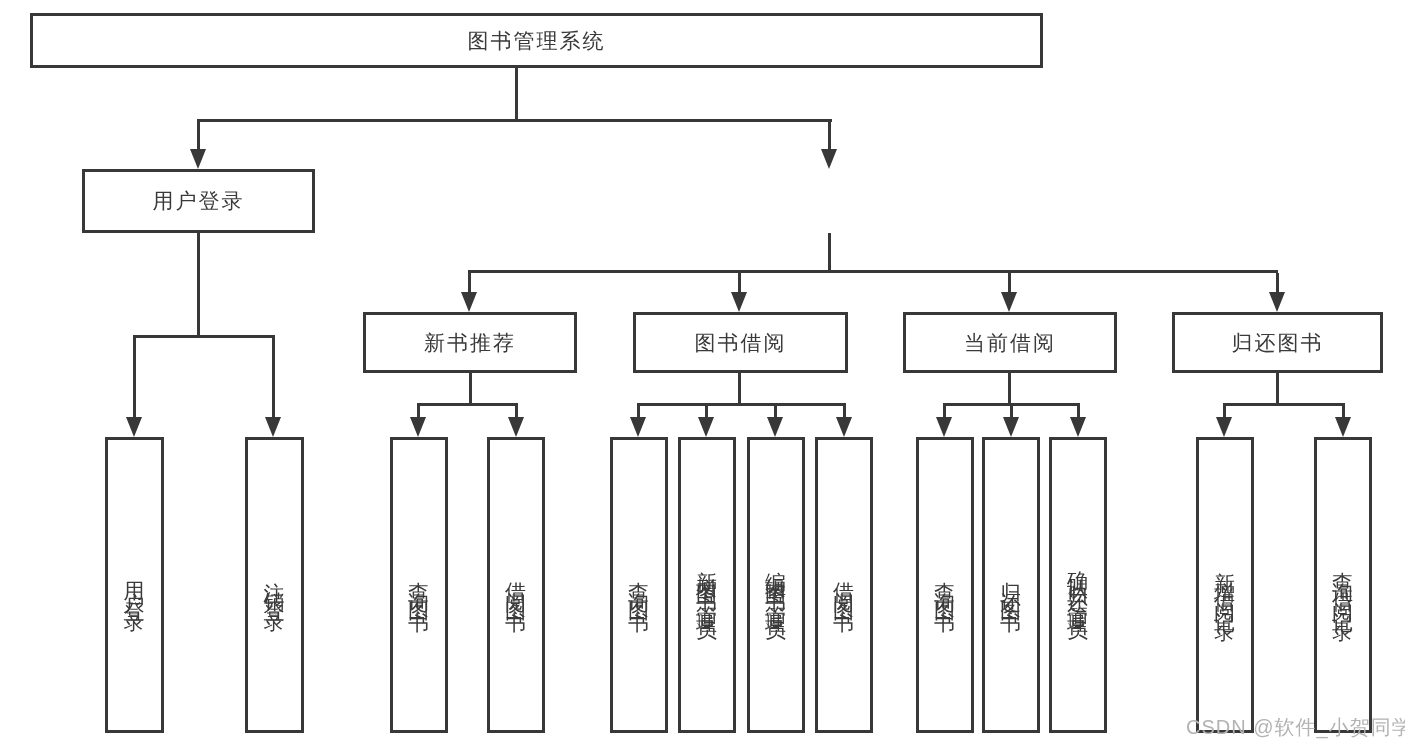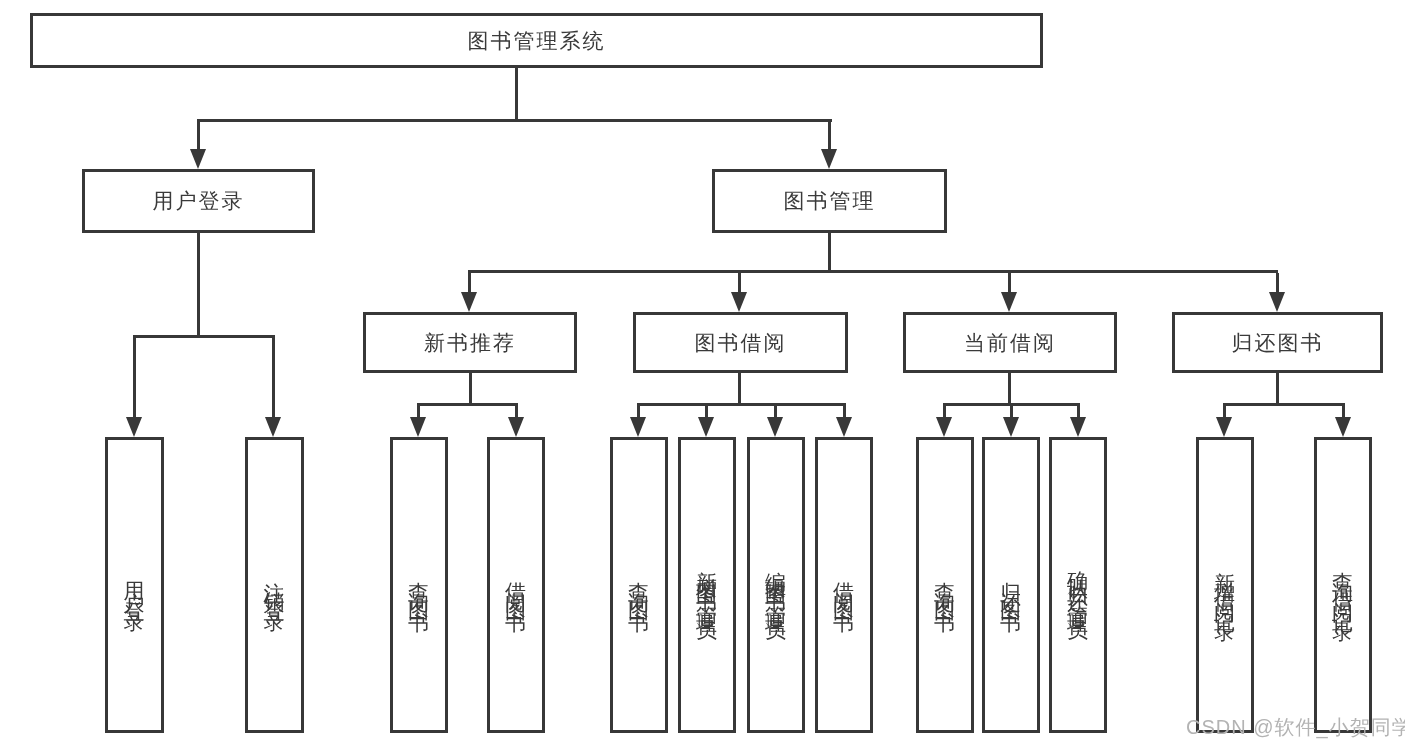--- a/index.html
+++ b/index.html
@@ -65,23 +65,20 @@
 <body>
 
 <div class="canvas">
 
   <div class="box" style="left:10px;top:13px;width:1013px;height:55px;margin-left:20px;">
     <span>图书管理系统</span>
   </div>
 
   <div class="box" style="left:82px;top:169px;width:233px;height:64px;">
     <span>用户登录</span>
-  </div>
-  <div class="box" style="left:712px;top:169px;width:235px;height:64px;">
-    <span>图书管理</span>
   </div>
 
   <div class="box" style="left:363px;top:312px;width:214px;height:61px;">
     <span>新书推荐</span>
   </div>
   <div class="box" style="left:903px;top:312px;width:214px;height:61px;">
     <span>当前借阅</span>
   </div>
   <div class="box" style="left:633px;top:312px;width:215px;height:61px;">
     <span>图书借阅</span>

